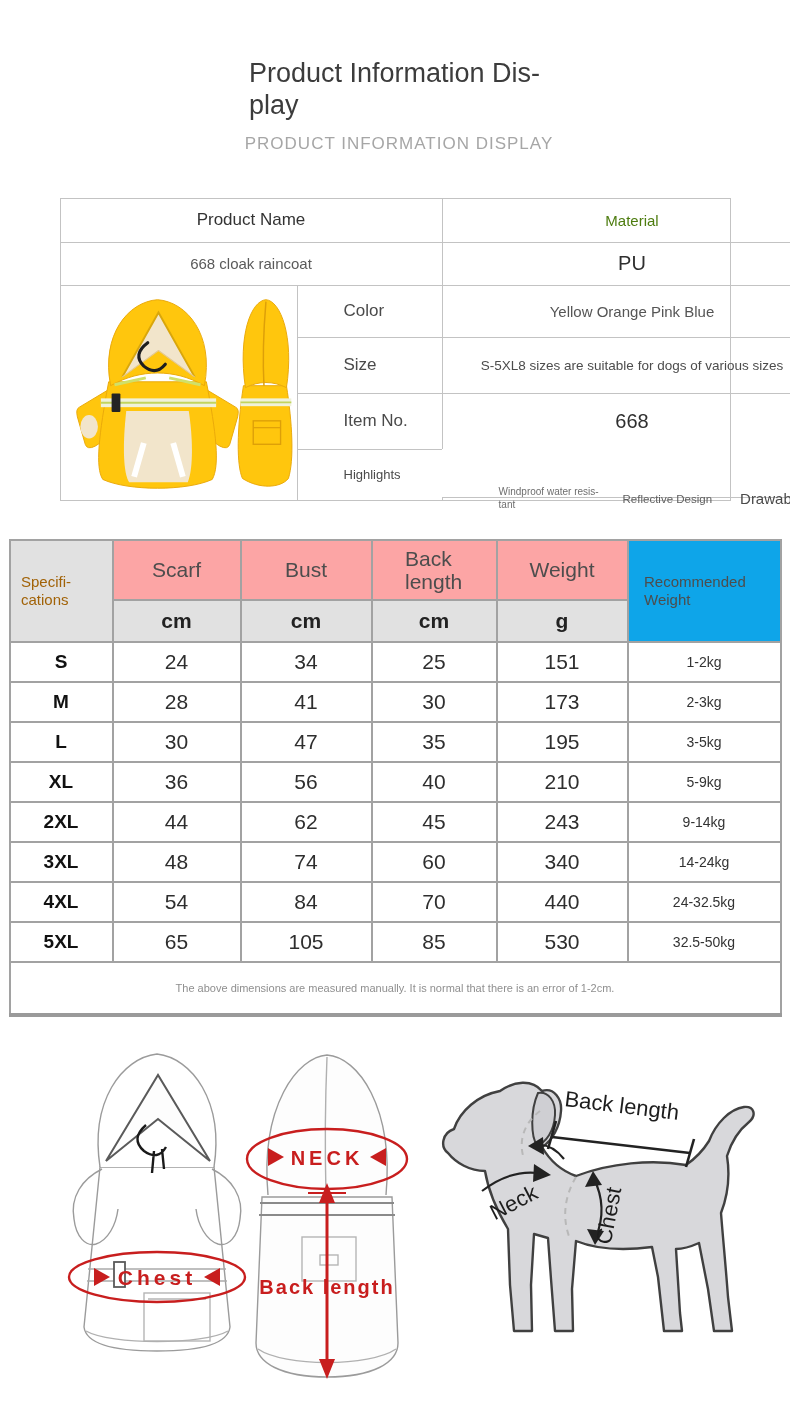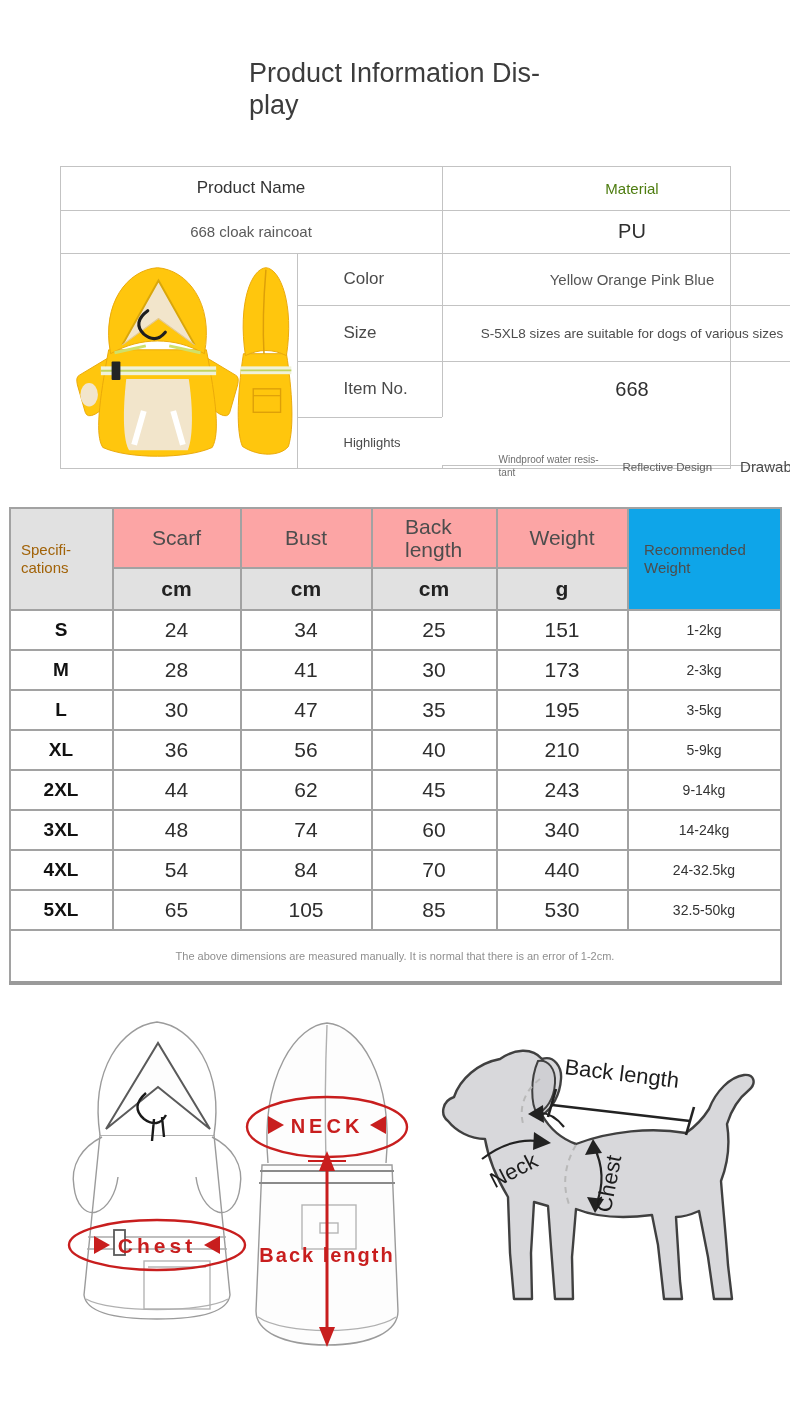--- a/index.html
+++ b/index.html
@@ -68,20 +68,21 @@
   svg.d-back  { left:240px; top:10px; }
   svg.d-dog   { left:418px; top:14px; }
   .red-label { font-weight:bold; fill:#c81e1e; }
   .dog-label { fill:#1d1d1d; }
 </style>
 </head>
 <body>
 
 <div class="hdr">
   <h1 class="title"><span>Product Information Dis-</span><br><span>play</span></h1>
+  <div class="subtitle">PRODUCT INFORMATION DISPLAY</div>
 </div>
 
 <div class="info-table">
   <div class="itc c-nameh">Product Name</div>
   <div class="itc c-math bl">Material</div>
   <div class="itc c-namev bt">668 cloak raincoat</div>
   <div class="itc c-matv bt bl">PU</div>
 
   <div class="itc c-photo bt">
     <svg width="234" height="210" viewBox="0 0 236 215">

